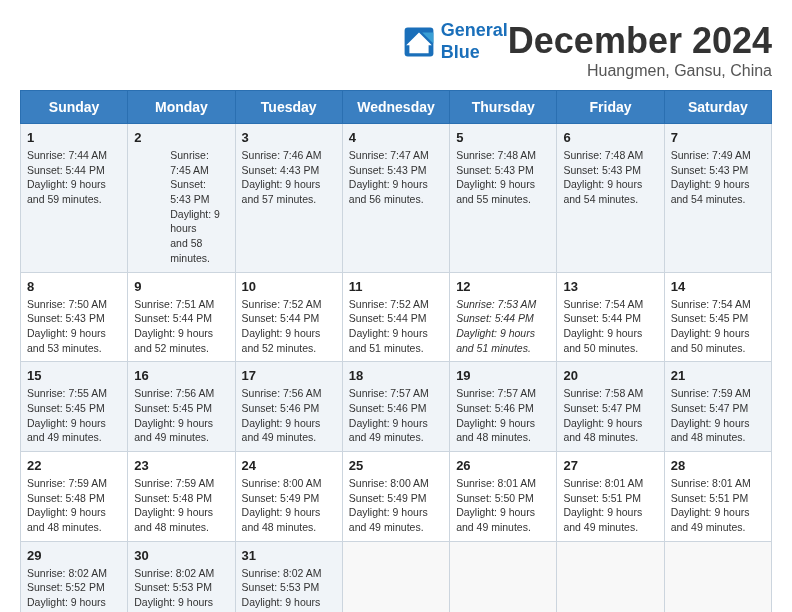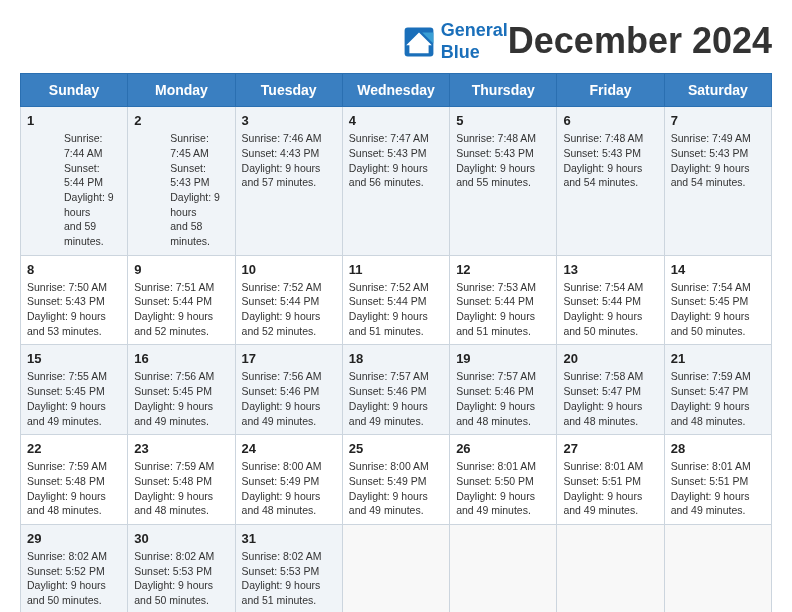--- a/index.html
+++ b/index.html
@@ -103,40 +103,41 @@
       <polygon points="20,8 36,24 32,24 32,34 8,34 8,24 4,24" fill="white"></polygon>
       <polygon points="24,8 38,8 38,22" fill="#3a9fd5"></polygon>
     </svg>
     <div class="logo-text">
       <div><span>General</span></div>
       <div><span style="color:#1a6fba">Blue</span></div>
     </div>
   </div>
   <div class="title-block">
     <div class="month-title">December 2024</div>
+    <div class="subtitle">Huangmen, Gansu, China</div>
   </div>
 </div>
 
 <table>
   <thead>
     <tr id="header-row">
         <th>Sunday</th>
         <th>Monday</th>
         <th>Tuesday</th>
         <th>Wednesday</th>
         <th>Thursday</th>
         <th>Friday</th>
         <th>Saturday</th>
       </tr>
   </thead>
   <tbody id="calendar-body">
   <tr>
         <td>
           <span class="day-num">1</span>
-          <div class="day-info" style="white-space: pre-line; margin-left: 37px;">Sunrise: 7:44 AM
+          <div class="day-info" style="white-space: pre-line;">Sunrise: 7:44 AM
 Sunset: 5:44 PM
 Daylight: 9 hours
 and 59 minutes.</div>
         </td>
         <td>
           <span class="day-num">2</span>
           <div class="day-info" style="white-space: pre-line; margin-left: 36px;">Sunrise: 7:45 AM
 Sunset: 5:43 PM
 Daylight: 9 hours
 and 58 minutes.</div>
@@ -201,21 +202,21 @@
         </td>
         <td>
           <span class="day-num">11</span>
           <div class="day-info" style="white-space: pre-line;">Sunrise: 7:52 AM
 Sunset: 5:44 PM
 Daylight: 9 hours
 and 51 minutes.</div>
         </td>
         <td>
           <span class="day-num">12</span>
-          <div class="day-info" style="white-space: pre-line;">Sunrise: 7:53 AM
+          <div class="day-info" style="white-space: pre-line; font-style: italic;">Sunrise: 7:53 AM
 Sunset: 5:44 PM
 Daylight: 9 hours
 and 51 minutes.</div>
         </td>
         <td>
           <span class="day-num">13</span>
           <div class="day-info" style="white-space: pre-line;">Sunrise: 7:54 AM
 Sunset: 5:44 PM
 Daylight: 9 hours
 and 50 minutes.</div>

